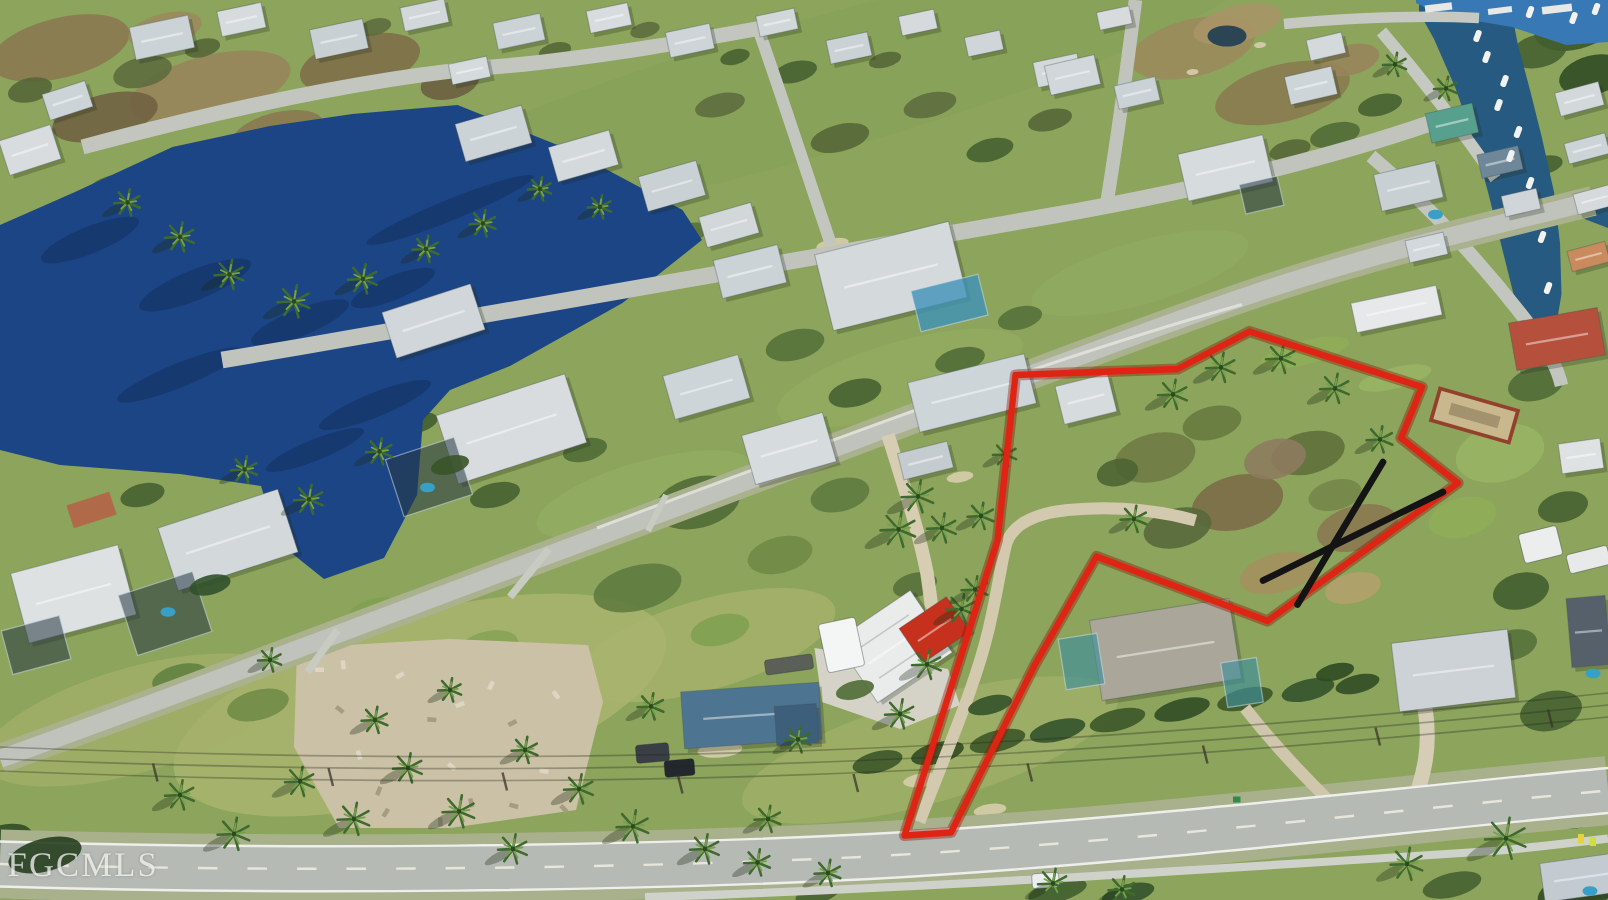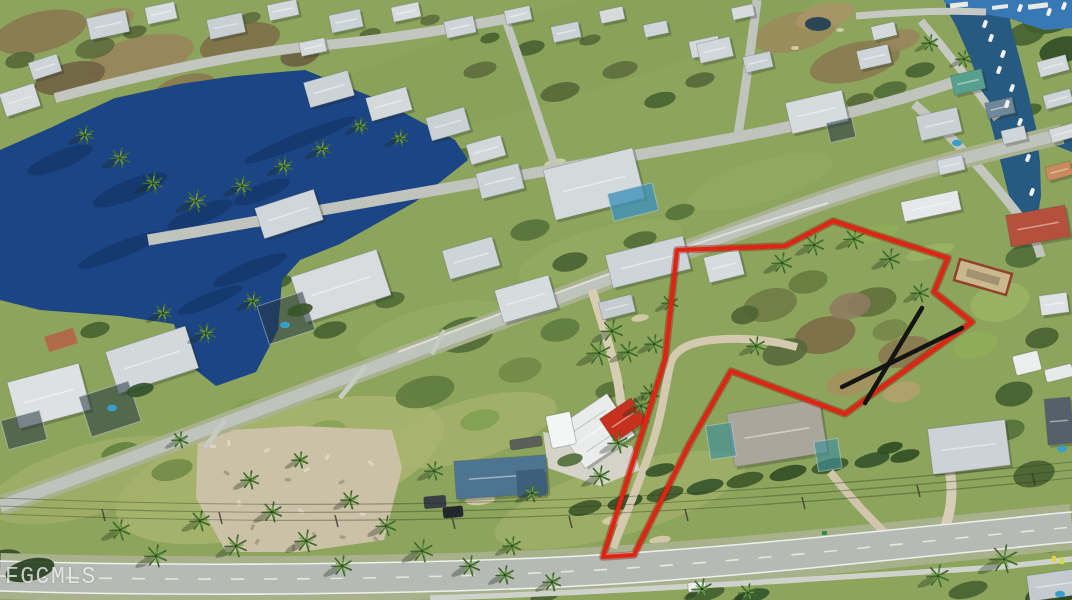--- a/index.html
+++ b/index.html
@@ -1,20 +1,20 @@
 <!DOCTYPE html>
 <html><head>
 <meta charset="utf-8">
 <style>
   html,body{margin:0;padding:0;background:#222;}
   .stage{position:relative;width:1072px;height:600px;overflow:hidden;background:#8ca45c;font-family:"Liberation Sans",sans-serif;}
   .stage svg{position:absolute;left:0;top:0;width:1072px;height:600px;display:block;}
   .watermark{
     position:absolute;left:5px;top:564px;
-    font-family:Liberation Mono, monospace;
+    font-family:Liberation Serif, serif;
     font-size:23px;font-weight:500;letter-spacing:1.5px;
     color:rgba(255,255,255,0.72);
     text-shadow:0 0 2px rgba(60,70,50,0.35);
     user-select:none;pointer-events:none;
   }
   .boundary-halo{opacity:.4;}
 </style>
 </head>
 <body>
 

